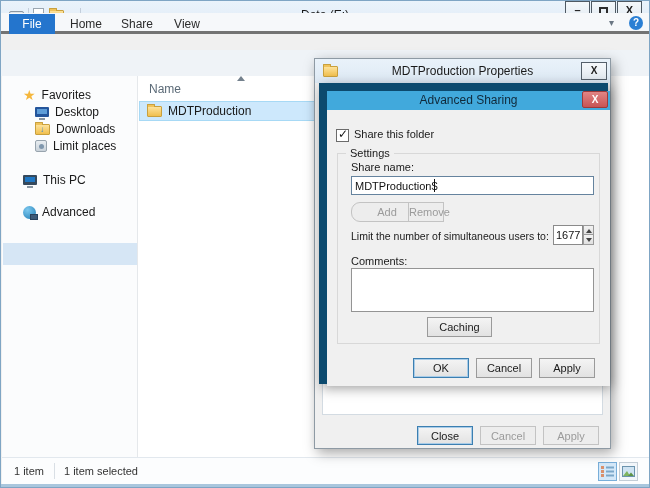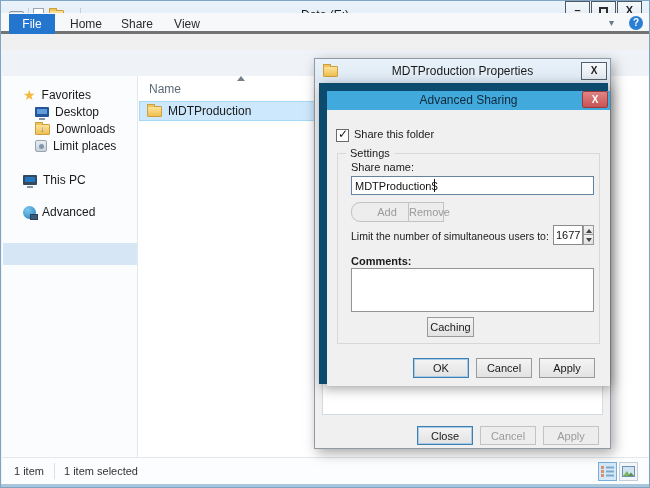--- a/index.html
+++ b/index.html
@@ -286,23 +286,23 @@
       <span class="lbl" style="left:13px;top:76px;font-size:10.5px;">Limit the number of simultaneous users to:</span>
       <div class="spin">
         <input type="text" value="16777" style="">
         <div class="ud up">
             <span class="tri u"></span>
           </div>
         <div class="ud dn">
             <span class="tri d"></span>
           </div>
       </div>
-      <span class="lbl" style="left:13px;top:101px;font-weight:bold;">Comments:</span>
+      <span class="lbl" style="left:13px;top:101px;">Comments:</span>
       <textarea class="cmt" style=""></textarea>
-      <div class="btn" style="left:89px;top:163px;width:47px;">Caching</div>
+      <div class="btn" style="left:89px;top:163px;width:65px;">Caching</div>
     </div>
 
     <div class="btn focus" style="left:86px;top:267px;width:56px;">OK</div>
     <div class="btn" style="left:149px;top:267px;width:56px;">Cancel</div>
     <div class="btn" style="left:212px;top:267px;width:56px;">Apply</div>
   </div>
 
 </div>
 
 </body></html>

